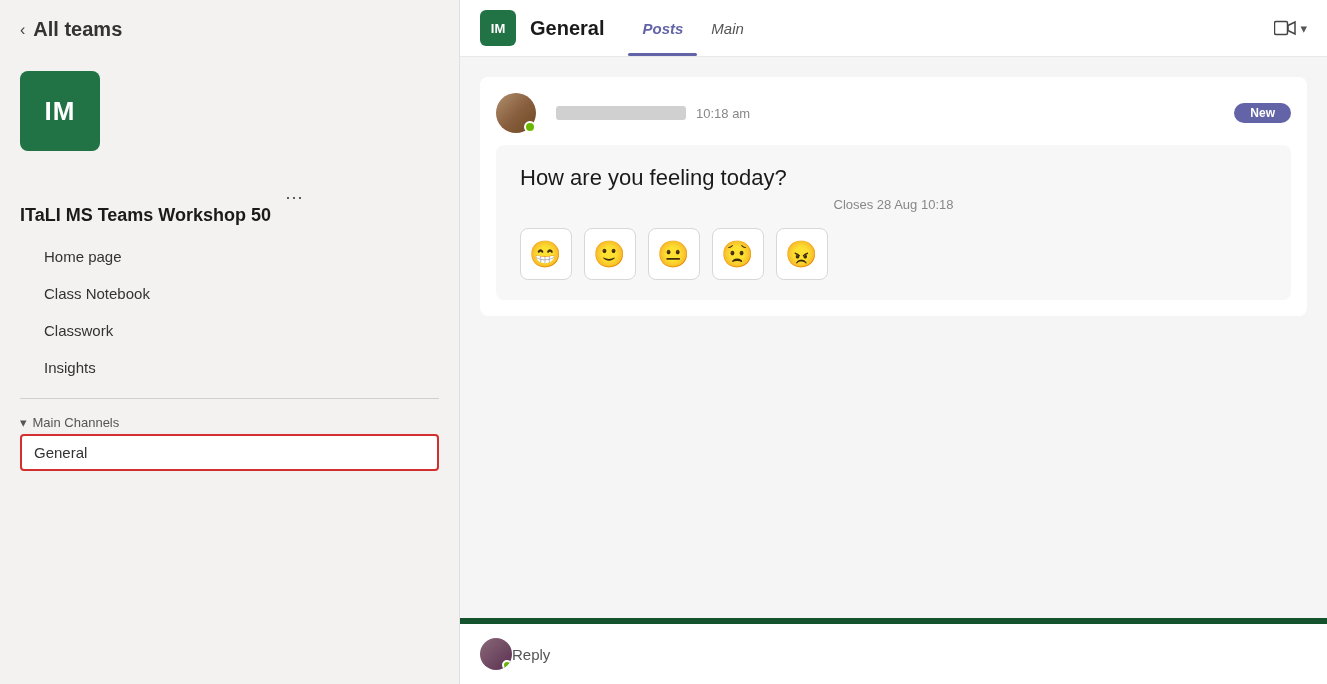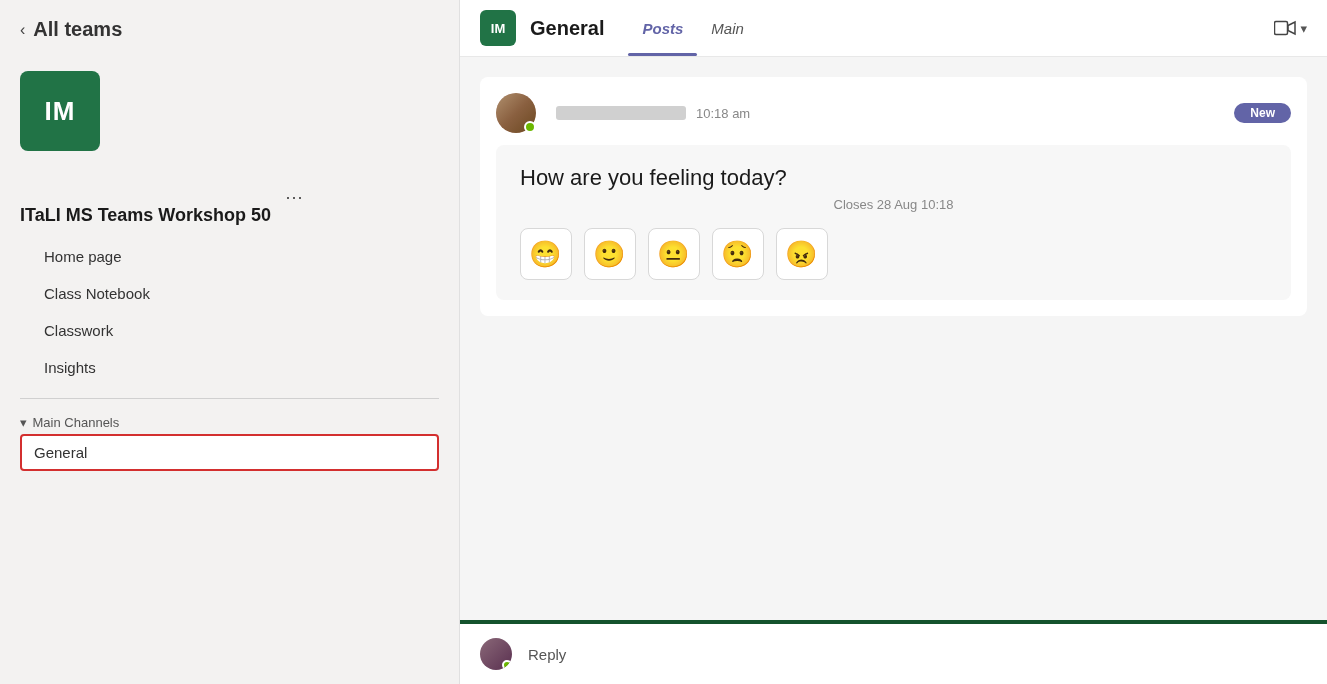--- a/index.html
+++ b/index.html
@@ -291,24 +291,24 @@
       display: flex;
       align-items: center;
       justify-content: center;
       font-size: 26px;
       cursor: pointer;
     }
 
     
     .reply-area {
       padding: 14px 20px;
-      border-top: 4px solid #14532d;
-      display: flex;
-      align-items: center;
-      gap: 16px;
+      border-top: 6px solid #14532d;
+      display: flex;
+      align-items: center;
+      gap: 0;
       background: #fff;
     }
     .reply-avatar {
       width: 32px;
       height: 32px;
       border-radius: 50%;
       overflow: hidden;
       flex-shrink: 0;
       position: relative;
     }

